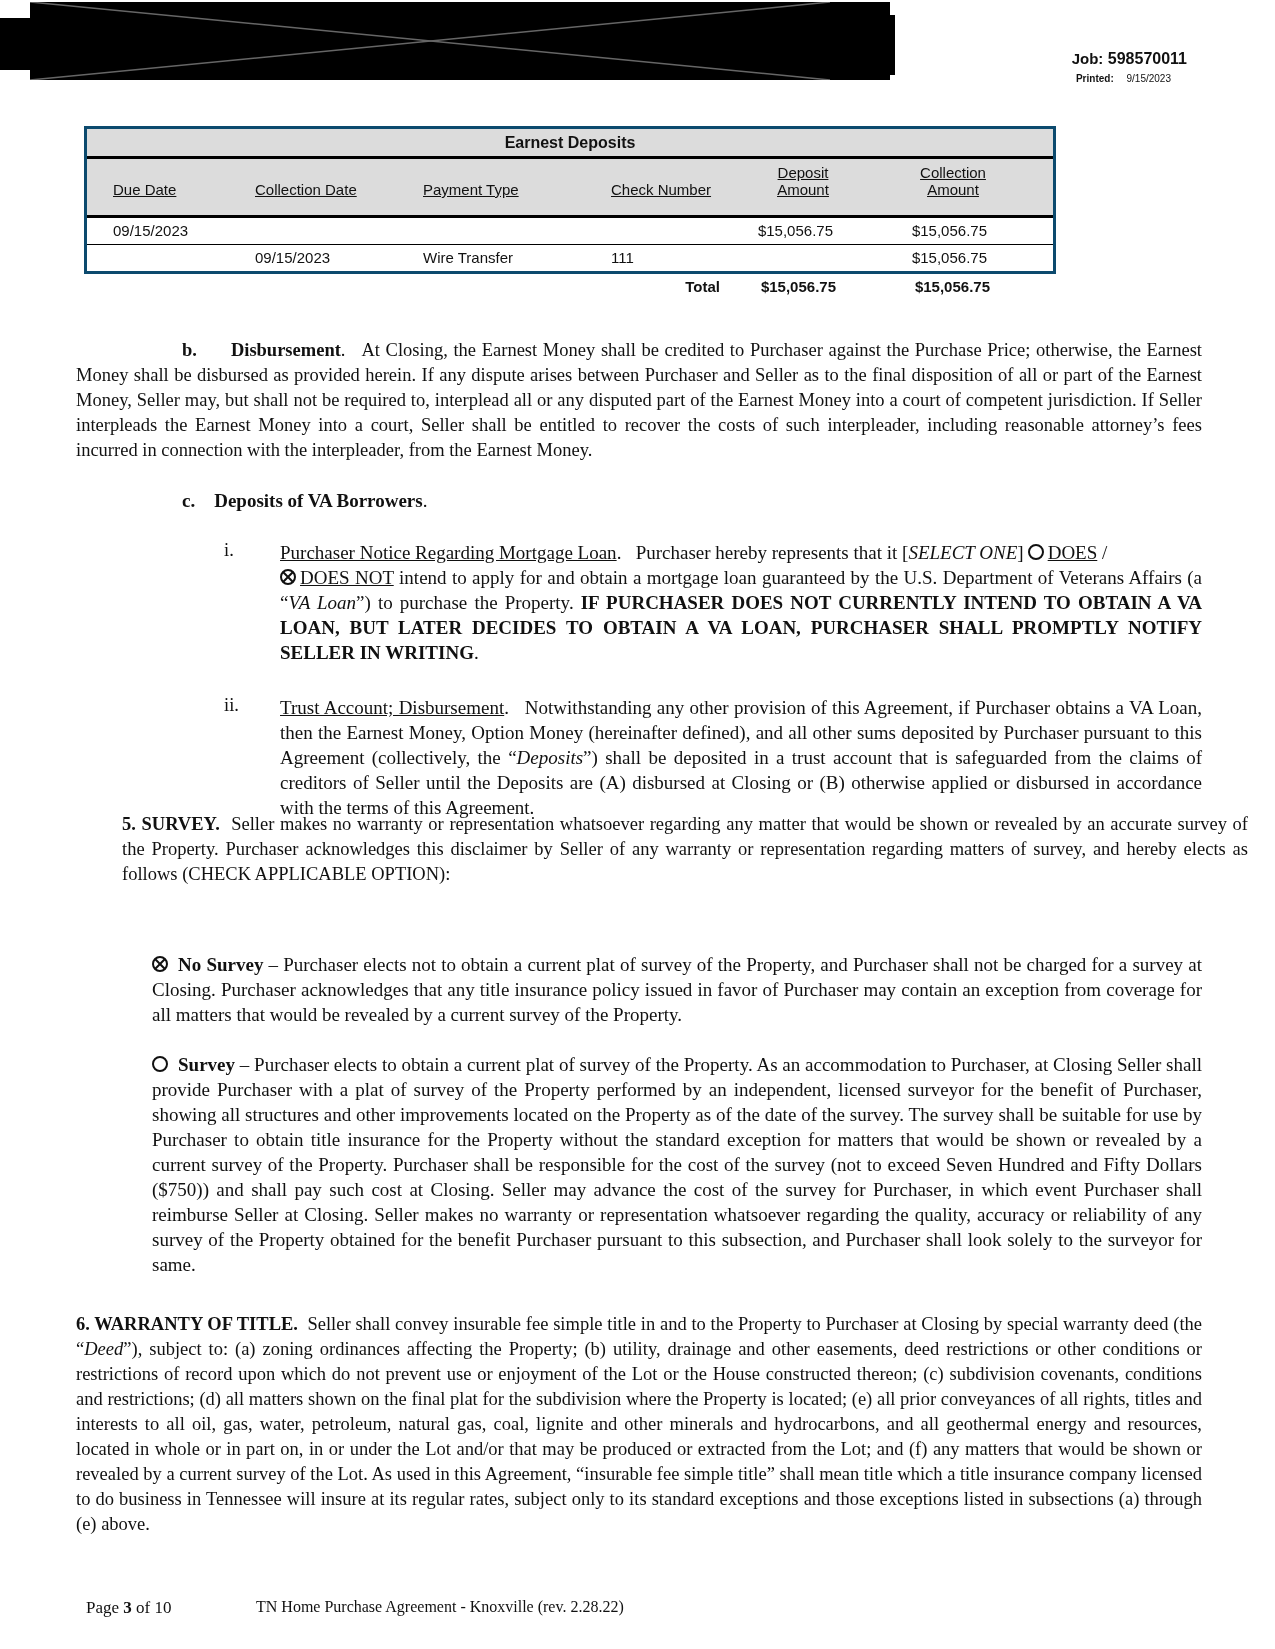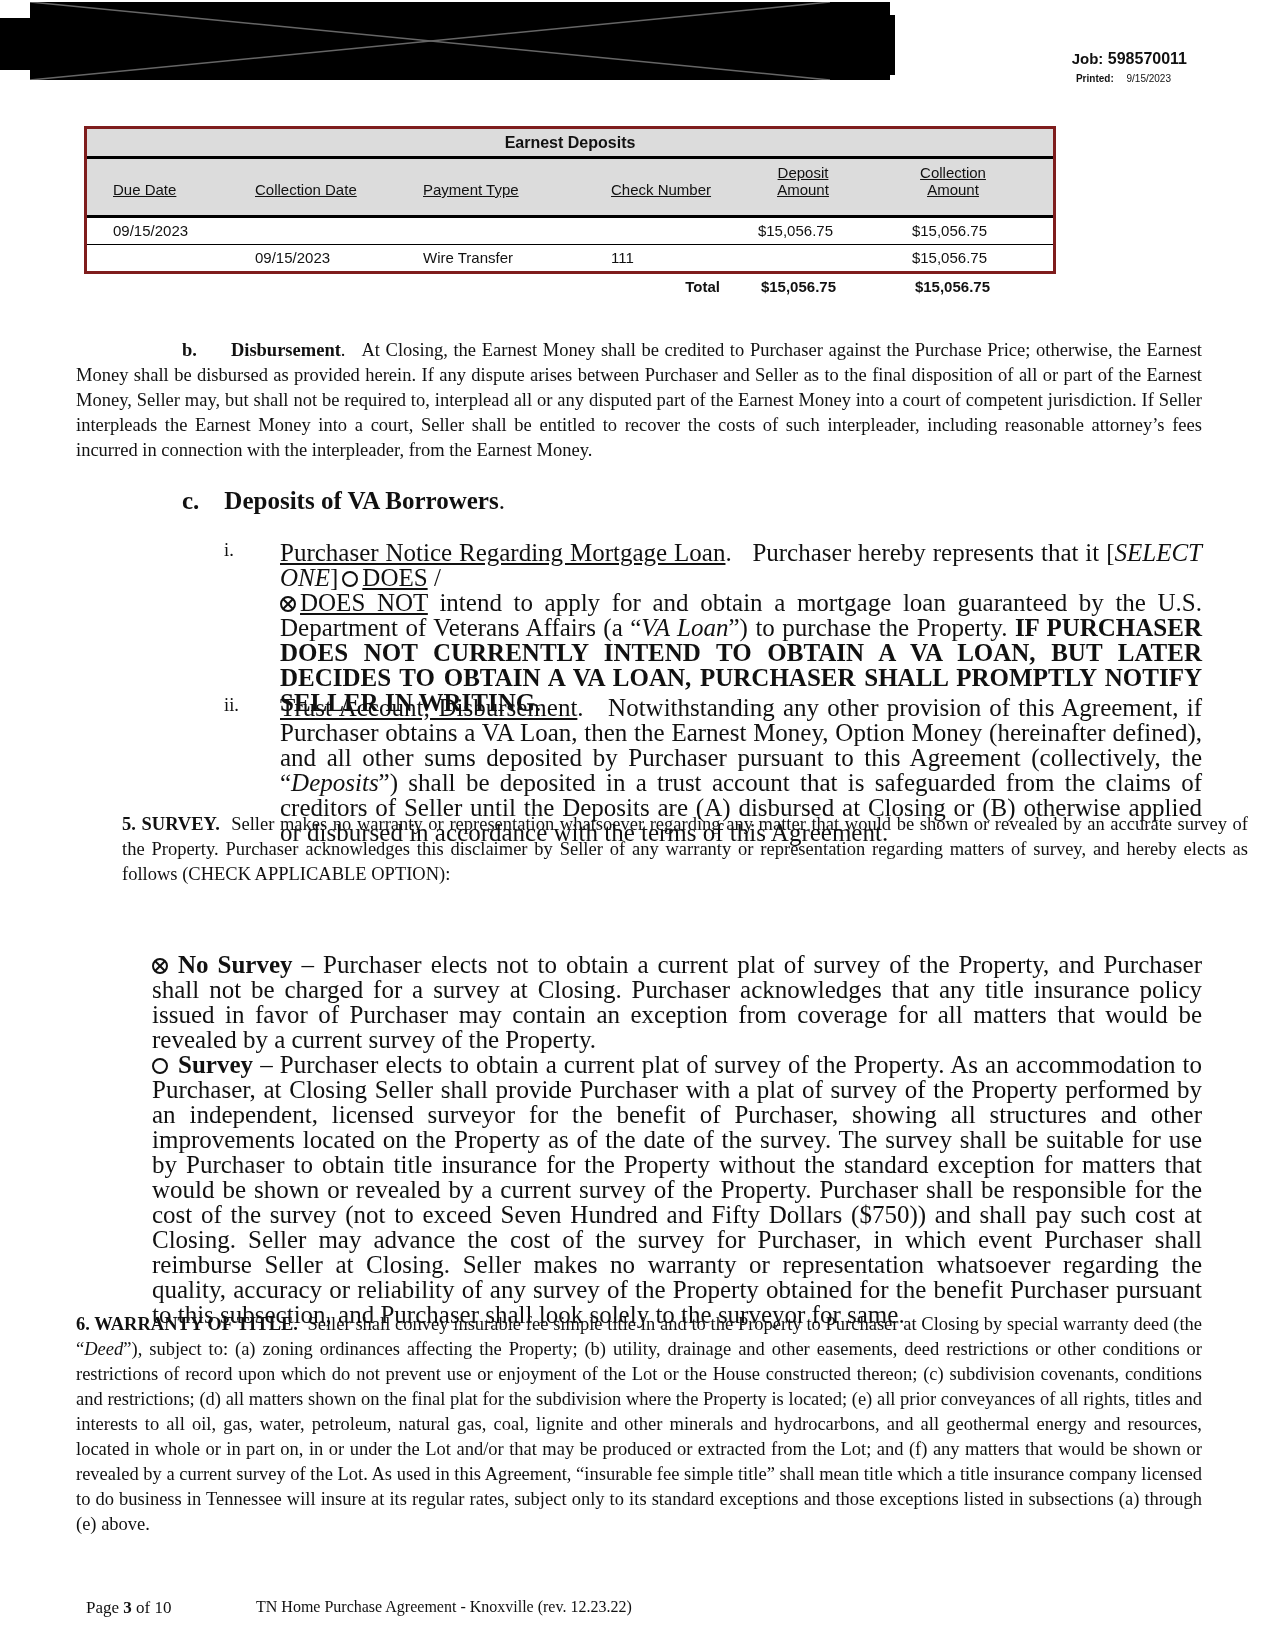--- a/index.html
+++ b/index.html
@@ -7,34 +7,34 @@
            font-family:"Liberation Serif", serif; }
     .redact { position:absolute; background:#000; }
     .redact-x { position:absolute; left:30px; top:2px; width:860px; height:78px; }
     .hdr-job { position:absolute; right:88px; top:50px; text-align:right; font-family:"Liberation Sans", sans-serif; }
     .hdr-job .lbl { font-size:15px; font-weight:bold; }
     .hdr-job .val { font-size:16px; font-weight:bold; }
     .hdr-printed { position:absolute; right:104px; top:73px; font-family:"Liberation Sans", sans-serif; font-size:10px; }
     .hdr-printed .lbl { font-weight:bold; margin-right:10px; }
 
     .dep { position:absolute; left:84px; top:126px; width:972px; font-family:"Liberation Sans", sans-serif; font-size:15px; }
-    .dep-box { border:3px solid #7f1d1d; }
+    .dep-box { border:3px solid #0c4a6e; }
     .dep-title { background:#dcdcdc; text-align:center; font-weight:bold; font-size:16px; height:27px; line-height:27px; border-bottom:3px solid #000; }
     .dep-head { background:#dcdcdc; height:56px; position:relative; border-bottom:3px solid #000; }
     .dep-head span { position:absolute; bottom:17px; text-decoration:underline; line-height:17px; }
     .dep-head .two { text-align:center; }
     .dep-row { height:26px; position:relative; }
     .dep-row + .dep-row { border-top:1.5px solid #000; }
     .dep-row span, .dep-total span { position:absolute; top:4px; }
     .dep-total { height:28px; position:relative; font-weight:bold; }
     .c1 { left:26px; } .c2 { left:168px; } .c3 { left:336px; } .c4 { left:524px; }
     .c5r { right:220px; text-align:right; } .c6r { right:66px; text-align:right; }
 
     .p { position:absolute; left:76px; width:1126px; font-size:18.5px; line-height:25px; text-align:justify; }
-    .ind { position:absolute; font-size:25px; line-height:25px; }
+    .ind { position:absolute; font-size:19px; line-height:25px; }
     .num { position:absolute; font-size:18.5px; }
     b { font-weight:bold; }
     u { }
     .radio { display:inline-block; width:12px; height:12px; border:2px solid #111; border-radius:50%; vertical-align:-1px; position:relative; margin:0 4px; }
     .radio.x::before, .radio.x::after { content:""; position:absolute; left:5px; top:-1px; width:2px; height:14px; background:#111; }
     .radio.x::before { transform:rotate(45deg); } .radio.x::after { transform:rotate(-45deg); }
     .foot { position:absolute; top:1598px; font-size:17px; }
   </style>
 </head>
 <body>
@@ -122,13 +122,13 @@
   <span class="radio" style="margin:0 10px 0 0;"></span><b>Survey</b> <span>– Purchaser elects to obtain a current plat of survey of the Property.  As an accommodation to Purchaser, at Closing Seller shall provide Purchaser with a plat of survey of the Property performed by an independent, licensed surveyor for the benefit of Purchaser, showing all structures and other improvements located on the Property as of the date of the survey. The survey shall be suitable for use by Purchaser to obtain title insurance for the Property without the standard exception for matters that would be shown or revealed by a current survey of the Property. Purchaser shall be responsible for the cost of the survey (not to exceed Seven Hundred and Fifty Dollars ($750)) and shall pay such cost at Closing. Seller may advance the cost of the survey for Purchaser, in which event Purchaser shall reimburse Seller at Closing. Seller makes no warranty or representation whatsoever regarding the quality, accuracy or reliability of any survey of the Property obtained for the benefit Purchaser pursuant to this subsection, and Purchaser shall look solely to the surveyor for same.</span>
 </div>
 
 <div class="p" style="top:1312px;">
   <b>6. WARRANTY OF TITLE.</b>&nbsp; <span>Seller shall convey insurable fee simple title in and to the Property to Purchaser at Closing by special warranty deed (the “</span><i>Deed</i><span>”), subject to: (a) zoning ordinances affecting the Property; (b) utility, drainage and other easements, deed restrictions or other conditions or restrictions of record upon which do not prevent use or enjoyment of the Lot or the House constructed thereon; (c) subdivision covenants, conditions and restrictions; (d) all matters shown on the final plat for the subdivision where the Property is located; (e) all prior conveyances of all rights, titles and interests to all oil, gas, water, petroleum, natural gas, coal, lignite and other minerals and hydrocarbons, and all geothermal energy and resources, located in whole or in part on, in or under the Lot and/or that may be produced or extracted from the Lot; and (f) any matters that would be shown or revealed by a current survey of the Lot. As used in this Agreement, “insurable fee simple title” shall mean title which a title insurance company licensed to do business in Tennessee will insure at its regular rates, subject only to its standard exceptions and those exceptions listed in subsections (a) through (e) above.</span>
 </div>
 
 <div class="foot" style="left:86px;">
   <span>Page </span><b>3</b><span> of 10</span>
 </div>
-<div class="foot" style="left:256px;font-size:16px;">TN Home Purchase Agreement - Knoxville (rev. 12.23.22)</div>
+<div class="foot" style="left:256px;font-size:16px;">TN Home Purchase Agreement - Knoxville (rev. 2.28.22)</div>
 
 </body></html>

